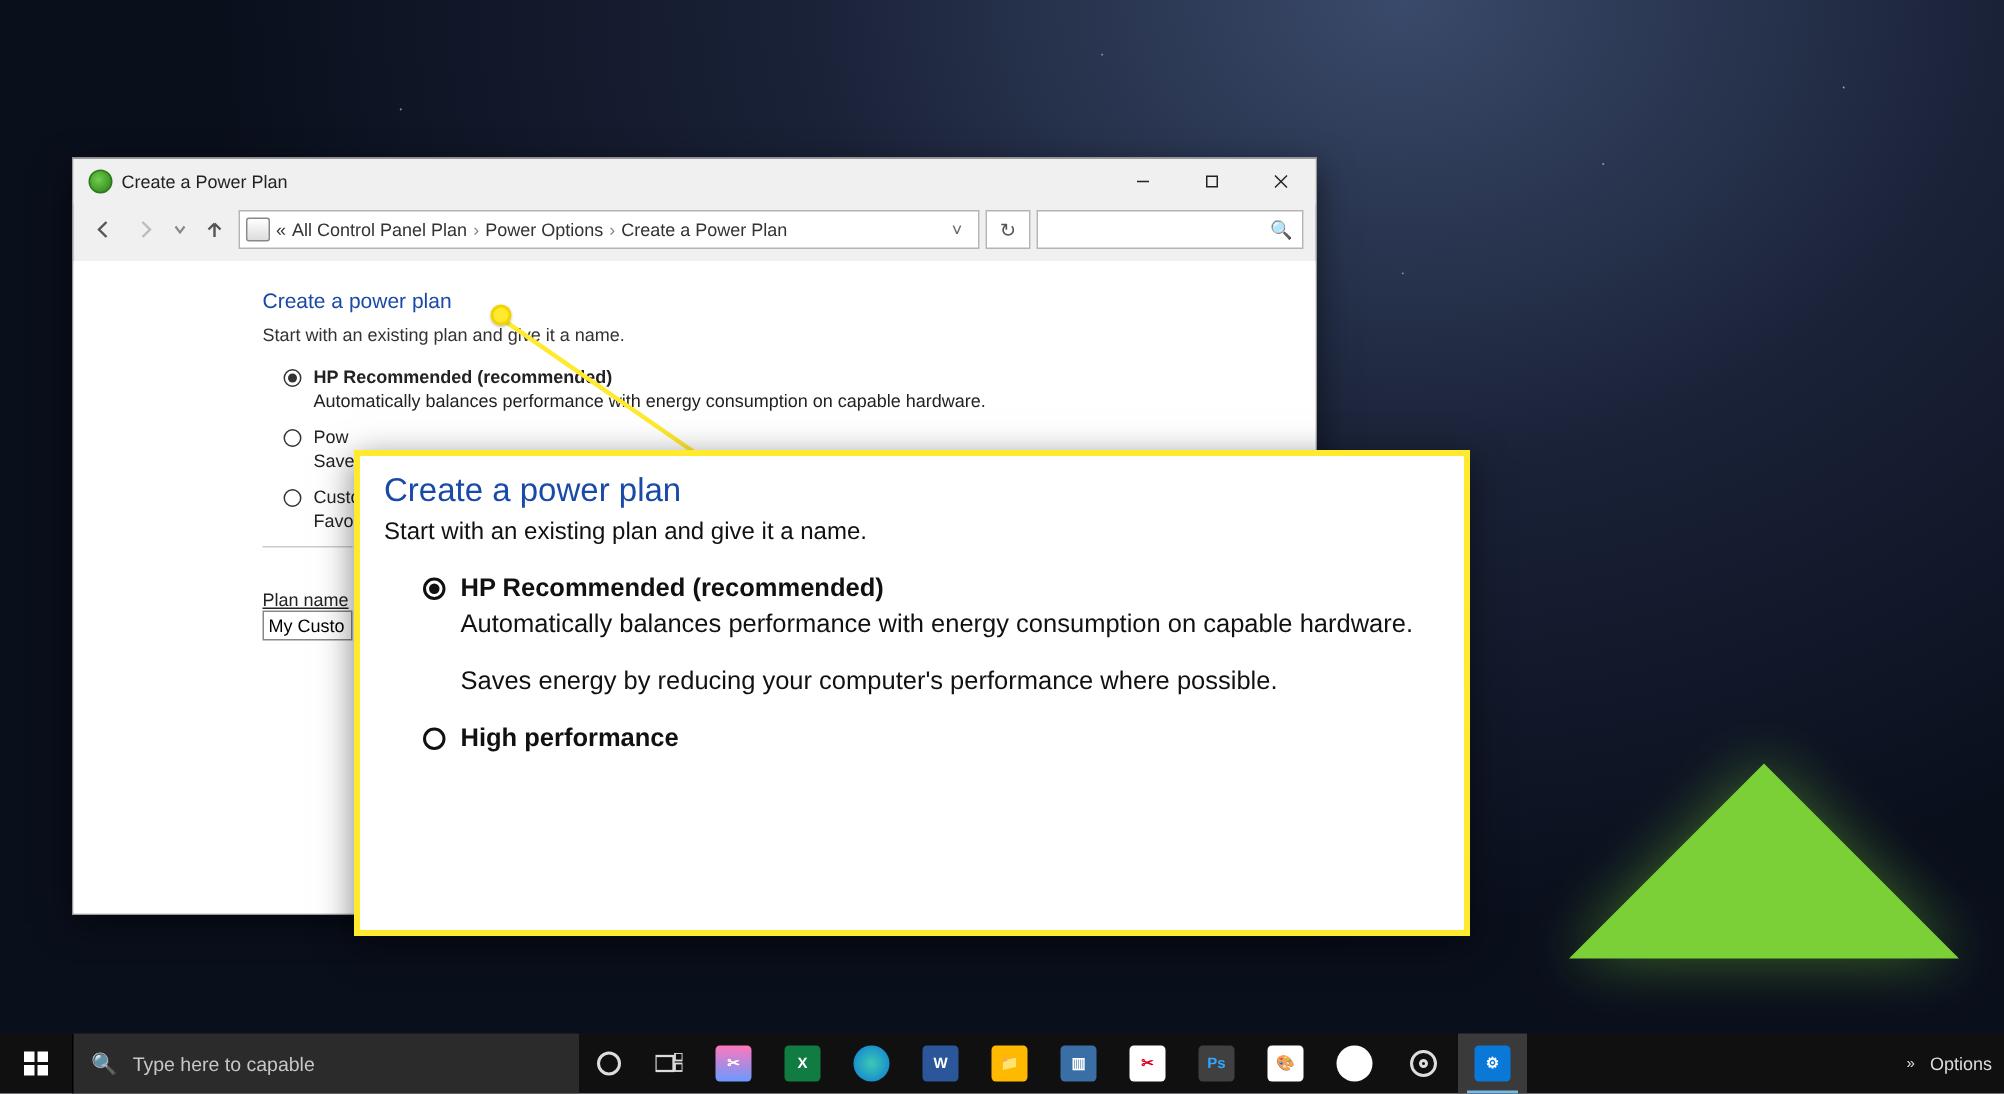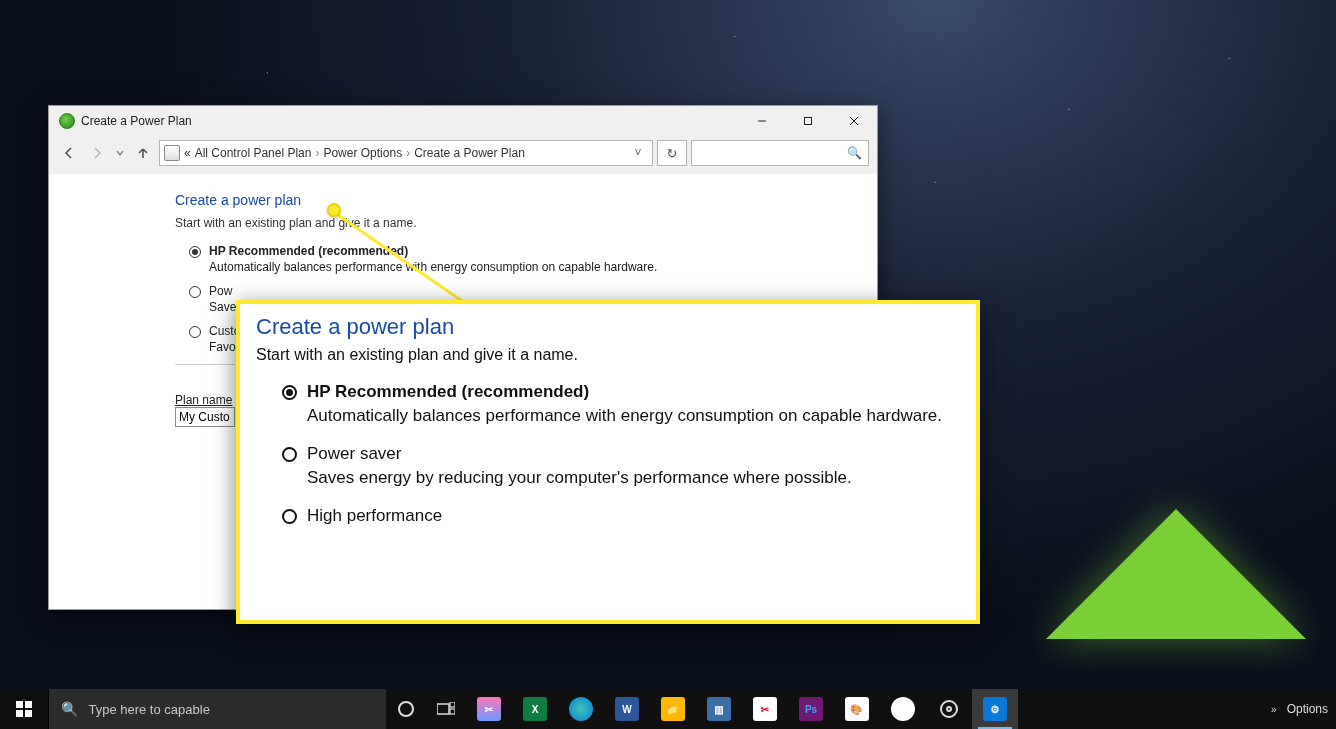--- a/index.html
+++ b/index.html
@@ -237,29 +237,25 @@
   <div class="callout">
     <div class="heading2">Create a power plan</div>
     <div class="sub2">Start with an existing plan and give it a name.</div>
 
     <div class="row">
       <span class="radio2 checked"></span>
       <span class="lbl">HP Recommended (recommended)</span>
     </div>
     <div class="desc">Automatically balances performance with energy consumption on capable hardware.</div>
 
+    <div class="desc">Saves energy by reducing your computer's performance where possible.</div>
+
     <div class="row">
       <span class="radio2"></span>
-      <span class="lbl" style="font-weight:400">Power saver</span>
-    </div>
-    <div class="desc">Saves energy by reducing your computer's performance where possible.</div>
-
-    <div class="row">
-      <span class="radio2"></span>
-      <span class="lbl" style="font-weight:400">High performance</span>
+      <span class="lbl" style="font-weight:700">High performance</span>
     </div>
   </div>
 
   <div class="taskbar">
     <div class="start-btn">
       <div class="start-logo">
           <span></span>
           <span></span>
           <span></span>
           <span></span>
@@ -295,21 +291,21 @@
       <div class="tb-icon">
           <div class="app" style="background:#ffb900">📁</div>
         </div>
       <div class="tb-icon">
           <div class="app" style="background:#3a6fa6">▥</div>
         </div>
       <div class="tb-icon">
           <div class="app" style="background:#fff;color:#d02">✂</div>
         </div>
       <div class="tb-icon">
-          <div class="app" style="background:#701a75;color:#31a8ff">Ps</div>
+          <div class="app" style="background:#404040;color:#31a8ff">Ps</div>
         </div>
       <div class="tb-icon">
           <div class="app" style="background:#fff">🎨</div>
         </div>
       <div class="tb-icon">
           <div class="app" style="background:#fff;border-radius:50%">❋</div>
         </div>
       <div class="tb-icon">
           <span class="gear"></span>
         </div>

